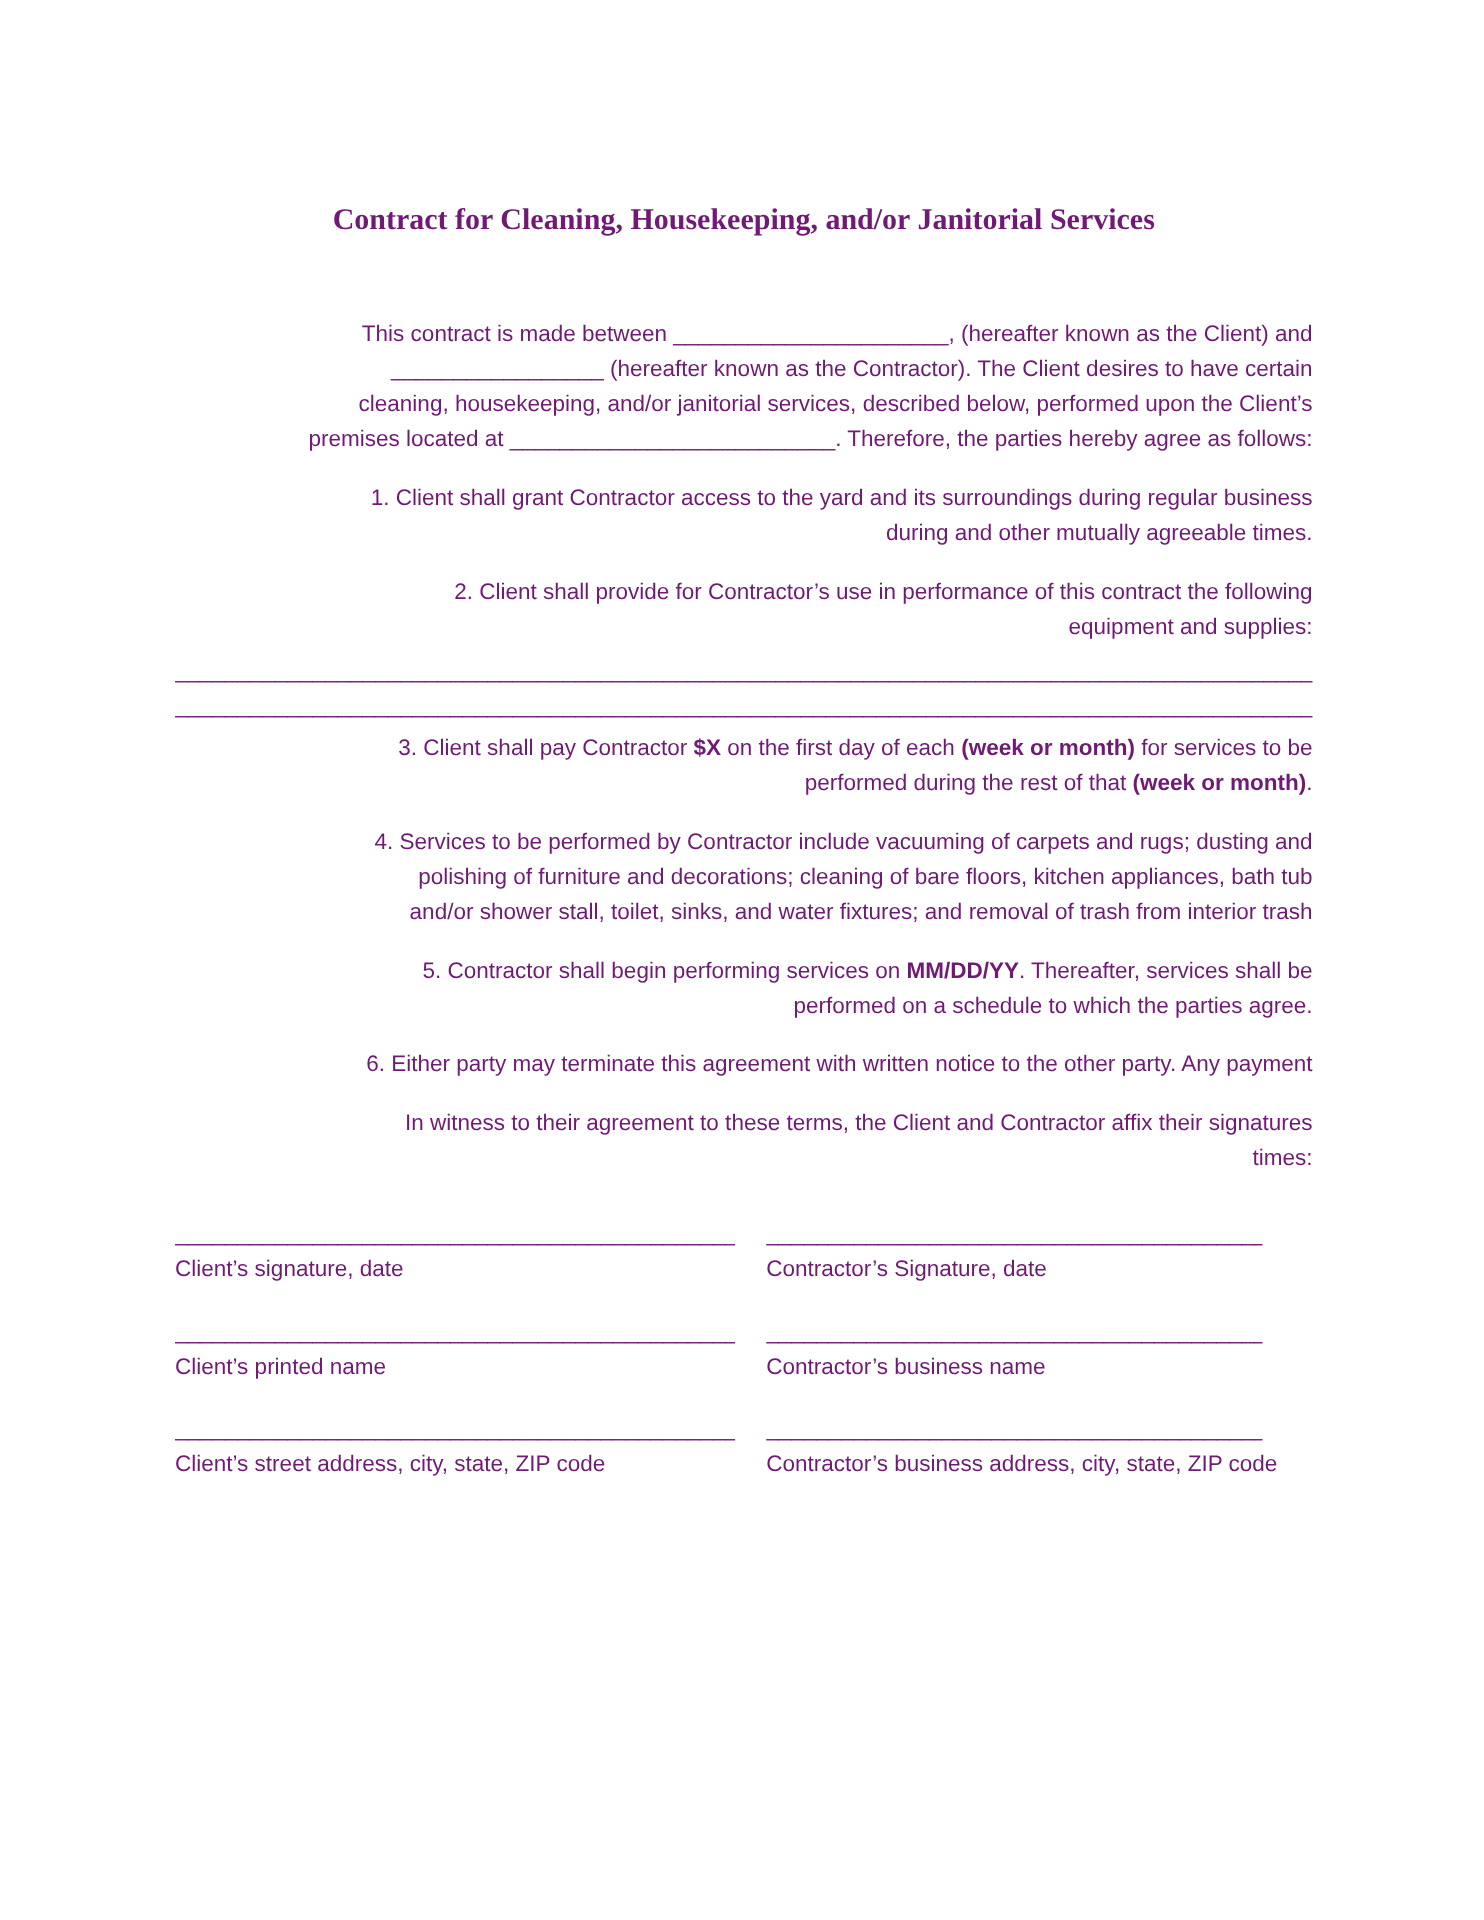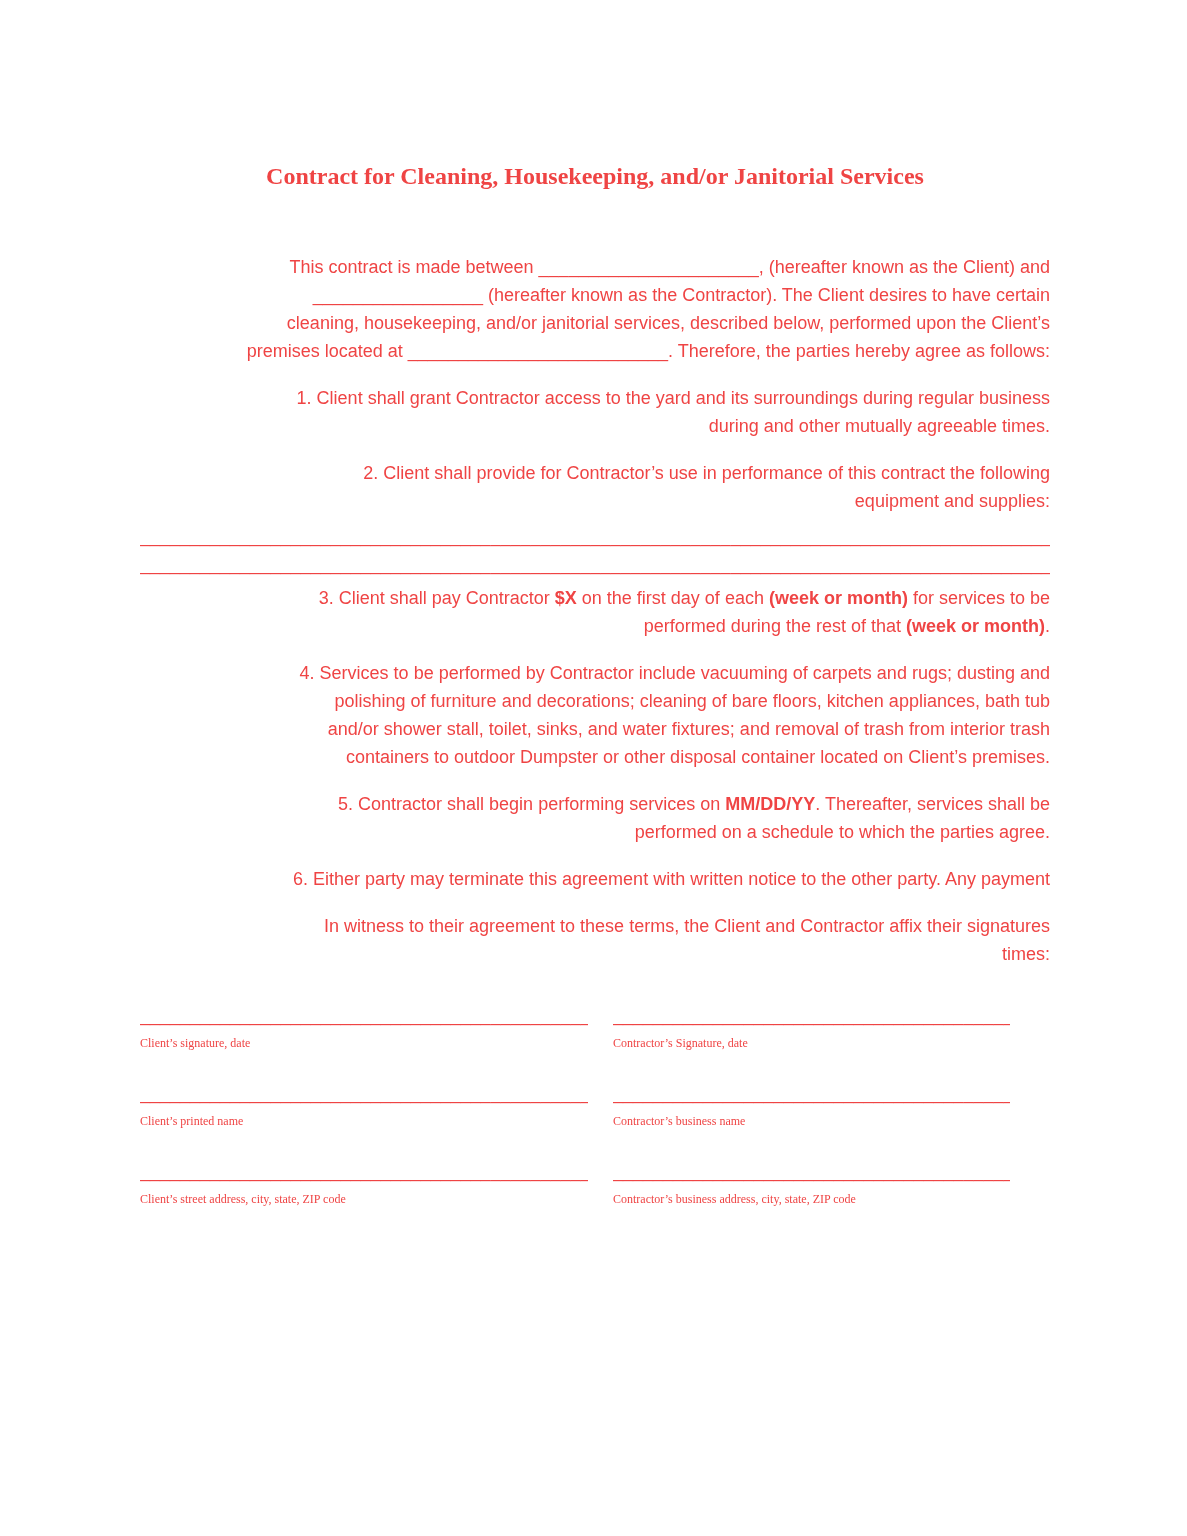--- a/index.html
+++ b/index.html
@@ -1,21 +1,21 @@
 <!DOCTYPE html>
 <html><head>
 <meta charset="utf-8">
 <style>
   html, body { margin: 0; padding: 0; background: #ffffff; }
   .page {
     position: relative;
     width: 1187px;
     height: 1536px;
     background: #ffffff;
-    color: #ef4444;
+    color: #701a75;
     font-family: "Liberation Sans", sans-serif;
     overflow: hidden;
   }
   .content {
     position: absolute;
     left: 140px;
     top: 160px;
     width: 910px;
   }
   .title {
@@ -41,21 +41,21 @@
   .sig-col-left  { width: 448px; margin-right: 25px; }
   .sig-col-right { width: 433px; }
   .sig-line {
     font-size: 18px;
     line-height: 28px;
     white-space: nowrap;
     overflow: hidden;
   }
   .sig-col-left  .sig-line { width: 448px; }
   .sig-col-right .sig-line { width: 397px; }
-  .sig-label { font-size: 12px; line-height: 28px; font-family: Liberation Serif, serif; }
+  .sig-label { font-size: 18px; line-height: 28px; }
 </style>
 </head>
 <body>
 
 <div class="page">
   <div class="content">
 
     <h1 class="title">Contract for Cleaning, Housekeeping, and/or Janitorial Services</h1>
 
     <div class="para">
@@ -82,21 +82,20 @@
 
     <div class="para">
         <div class="line"><span>3. Client shall pay Contractor </span><span class="b">$X</span><span> on the first day of each </span><span class="b">(week or month)</span><span> for services to be</span></div>
         <div class="line"><span>performed during the rest of that </span><span class="b">(week or month)</span><span>.</span></div>
       </div>
 
     <div class="para">
         <div class="line">4. Services to be performed by Contractor include vacuuming of carpets and rugs; dusting and</div>
         <div class="line">polishing of furniture and decorations; cleaning of bare floors, kitchen appliances, bath tub</div>
         <div class="line">and/or shower stall, toilet, sinks, and water fixtures; and removal of trash from interior trash</div>
-        <div class="line">containers to outdoor Dumpster or other disposal container located on Client’s premises.</div>
       </div>
 
     <div class="para">
         <div class="line"><span>5. Contractor shall begin performing services on </span><span class="b">MM/DD/YY</span><span>. Thereafter, services shall be</span></div>
         <div class="line">performed on a schedule to which the parties agree.</div>
       </div>
 
     <div class="para">
         <div class="line">6. Either party may terminate this agreement with written notice to the other party. Any payment</div>
       </div>

